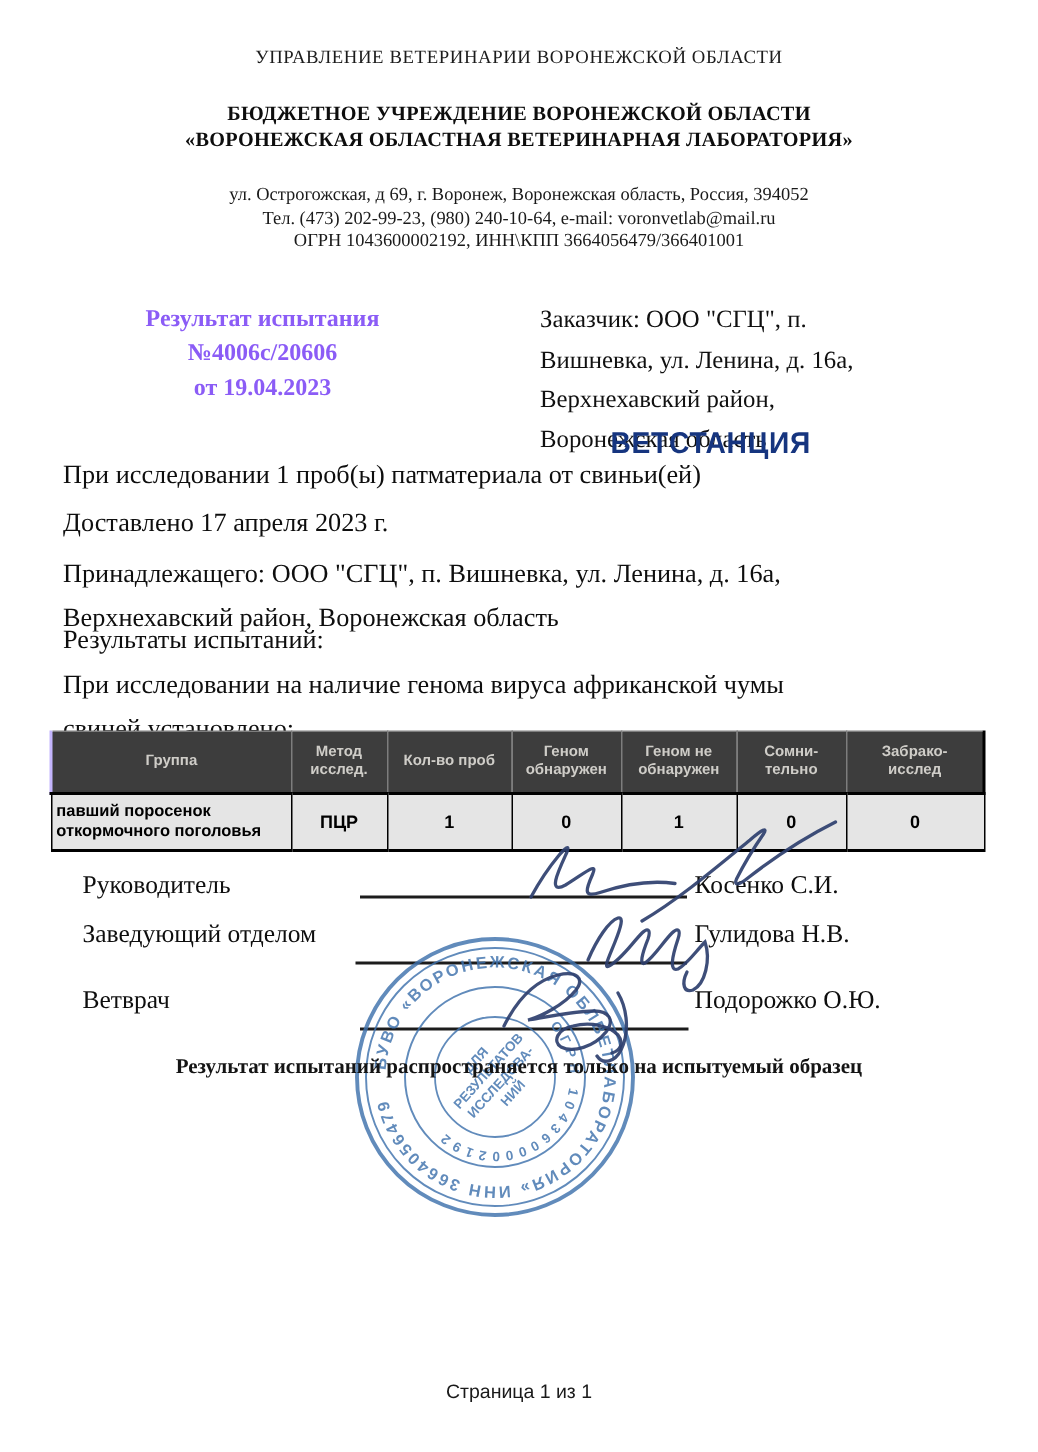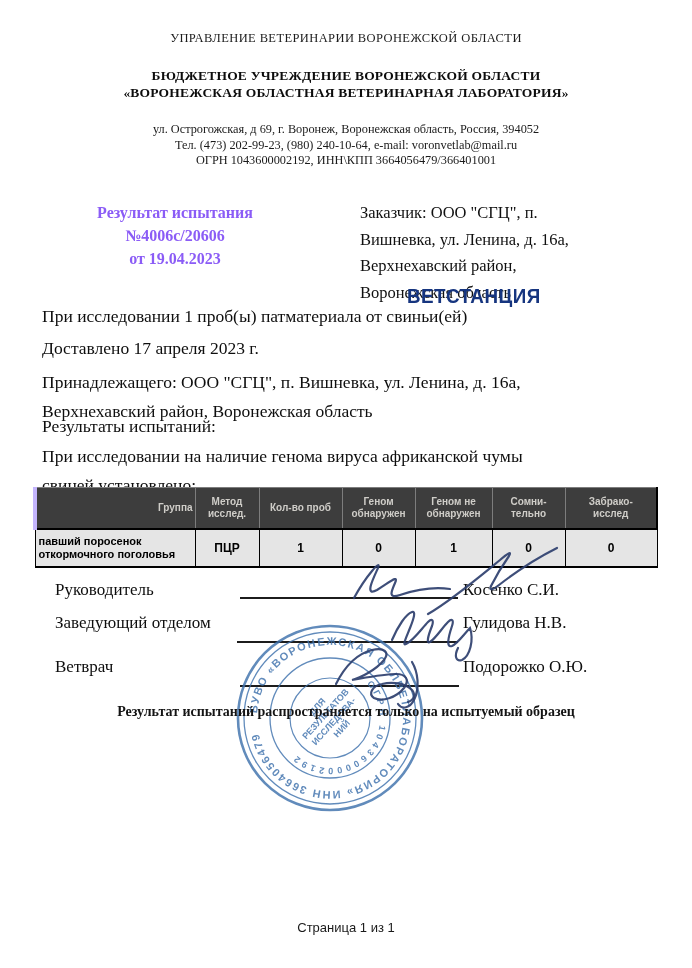--- a/index.html
+++ b/index.html
@@ -31,21 +31,21 @@
 
   table.results{
     position:absolute;left:33px;top:487px;width:622px;border-collapse:collapse;table-layout:fixed;
     font-family:"Liberation Sans","DejaVu Sans",sans-serif;
   }
   table.results th{
     background:#3d3d3d;color:#cfcdc8;font-size:10px;font-weight:bold;
     border:1px solid #7d7d7d;border-bottom:2px solid #000;height:38px;
     vertical-align:middle;text-align:center;white-space:pre-line;line-height:12px;padding:1px 2px;
   }
-  table.results th:first-child{border-left:4px solid #c4b5fd;text-align:right;}
+  table.results th:first-child{border-left:2px solid #c4b5fd;}
   table.results th:last-child{border-right:2px solid #000;}
   table.results td{
     border:1px solid #000;border-bottom:2px solid #000;height:34px;vertical-align:middle;
     font-size:12px;font-weight:bold;text-align:center;color:#000;background:#e5e5e5;padding:1px 3px;
   }
   table.results td.group{font-size:11px;line-height:13px;text-align:left;}
 
   .sig-label{left:55px;font-size:17px;color:#0e0e0e;}
   .sig-name{left:463px;font-size:17px;color:#0e0e0e;}
   .sig-line{height:0;border-bottom:2px solid #1c1c1c;}

